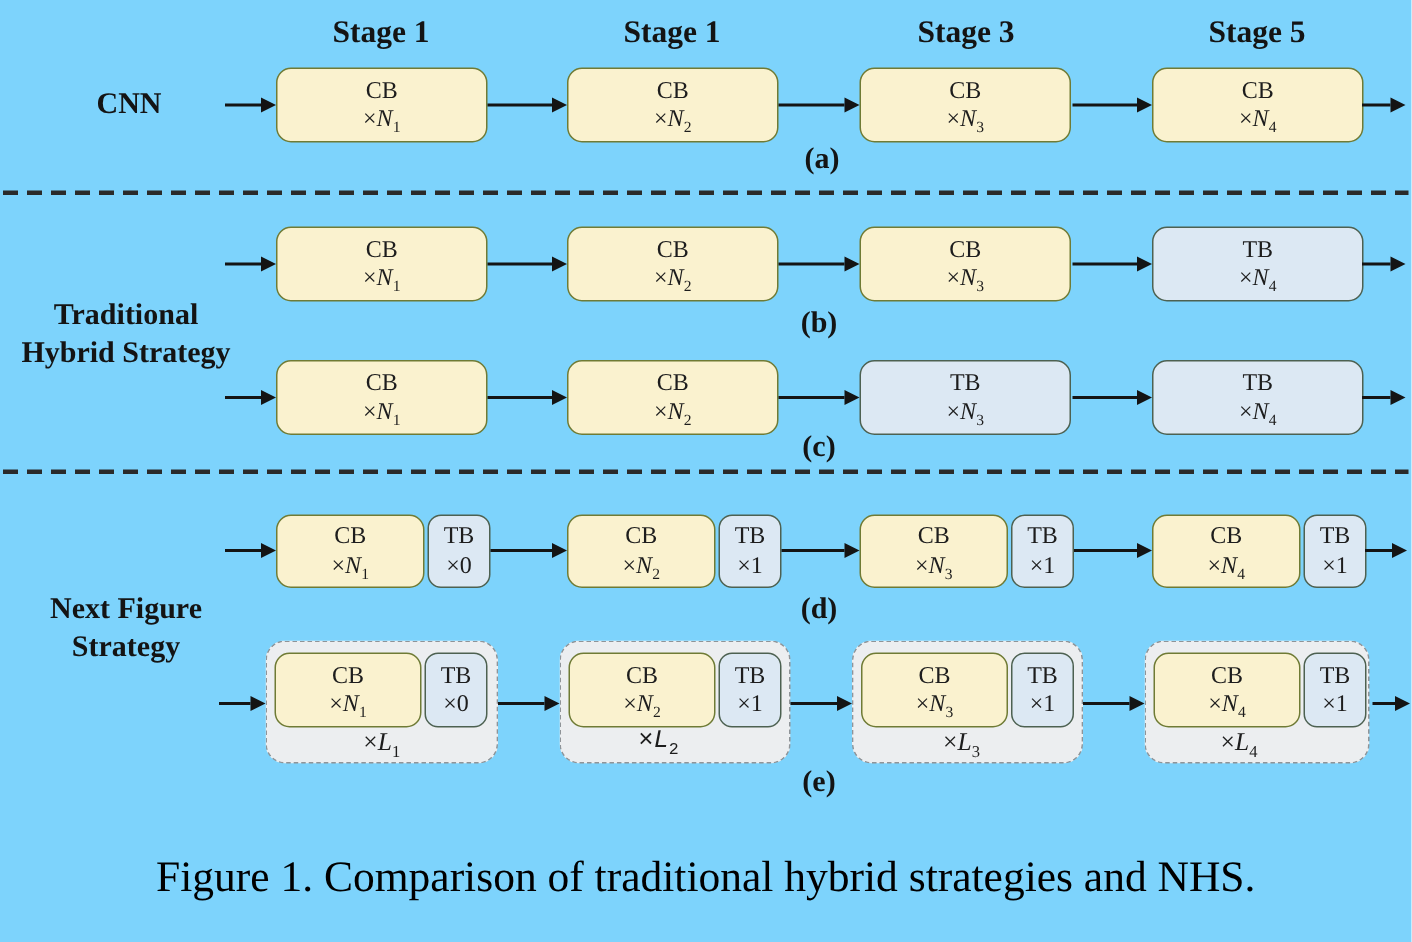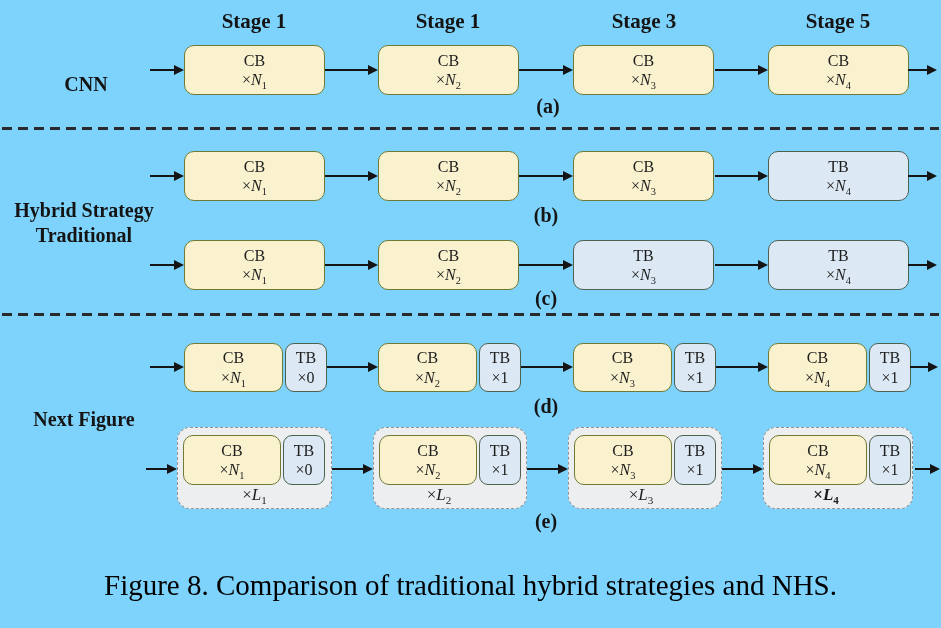--- a/index.html
+++ b/index.html
@@ -61,27 +61,28 @@
 </head>
 <body>
 
 <div id="canvas">
 
   <div class="stage-h" style="left:254px">Stage 1</div>
   <div class="stage-h" style="left:448px">Stage 1</div>
   <div class="stage-h" style="left:644px">Stage 3</div>
   <div class="stage-h" style="left:838px">Stage 5</div>
 
-  <div class="row-label" style="left:86px;top:84px">CNN</div>
+  <div class="row-label" style="left:86px;top:70px">CNN</div>
   <div class="row-label" style="left:84px;top:223px">
+    <div>Traditional</div>
     <div>Hybrid Strategy</div>
-    <div>Traditional</div>
   </div>
   <div class="row-label" style="left:84px;top:419px">
     <div>Next Figure</div>
+    <div>Strategy</div>
   </div>
 
   <div class="sep" style="top:127px"></div>
   <div class="sep" style="top:313px"></div>
 
   <div id="diagram">
       <div class="box conv" style="left: 184px; top: 45px; width: 141px; height: 50px; border-radius: 10px;">
         <div class="l1">CB</div>
         <div class="l2">×<i>N</i><sub>1</sub></div>
       </div>
@@ -193,48 +194,48 @@
       <div class="group-label" style="left: 177px; top: 485px; width: 155px;">×<i>L</i><sub>1</sub></div>
       <div class="group" style="left: 373px; top: 427px; width: 154px; height: 82px;"></div>
       <div class="box conv" style="left: 379px; top: 435px; width: 98px; height: 50px; border-radius: 10px;">
         <div class="l1">CB</div>
         <div class="l2">×<i>N</i><sub>2</sub></div>
       </div>
       <div class="box trans" style="left: 479px; top: 435px; width: 42px; height: 50px; border-radius: 9px;">
         <div class="l1">TB</div>
         <div class="l2">×1</div>
       </div>
-      <div class="group-label" style="left: 373px; top: 485px; width: 132px;">×<i>L</i><sub>2</sub></div>
+      <div class="group-label" style="left: 373px; top: 485px; width: 132px; font-family: Liberation Mono, monospace;">×<i>L</i><sub>2</sub></div>
       <div class="group" style="left: 568px; top: 427px; width: 154px; height: 82px;"></div>
       <div class="box conv" style="left: 574px; top: 435px; width: 98px; height: 50px; border-radius: 10px;">
         <div class="l1">CB</div>
         <div class="l2">×<i>N</i><sub>3</sub></div>
       </div>
       <div class="box trans" style="left: 674px; top: 435px; width: 42px; height: 50px; border-radius: 9px;">
         <div class="l1">TB</div>
         <div class="l2">×1</div>
       </div>
       <div class="group-label" style="left: 568px; top: 485px; width: 146px;">×<i>L</i><sub>3</sub></div>
       <div class="group" style="left: 763px; top: 427px; width: 150px; height: 82px;"></div>
       <div class="box conv" style="left: 769px; top: 435px; width: 98px; height: 50px; border-radius: 10px;">
         <div class="l1">CB</div>
         <div class="l2">×<i>N</i><sub>4</sub></div>
       </div>
       <div class="box trans" style="left: 869px; top: 435px; width: 42px; height: 50px; border-radius: 9px;">
         <div class="l1">TB</div>
         <div class="l2">×1</div>
       </div>
-      <div class="group-label" style="left: 763px; top: 485px; width: 126px; font-weight: bold;">×<i>L</i><sub>4</sub></div>
+      <div class="group-label" style="left: 763px; top: 485px; width: 126px;">×<i>L</i><sub>4</sub></div>
       <div class="arrow" style="left: 146px; top: 468px; width: 21px;"></div>
       <div class="arrow" style="left: 332px; top: 468px; width: 31px;"></div>
       <div class="arrow" style="left: 527px; top: 468px; width: 31px;"></div>
       <div class="arrow" style="left: 722px; top: 468px; width: 31px;"></div>
       <div class="arrow" style="left: 915px; top: 468px; width: 15px;"></div>
     </div>
 
   <div class="panel-label" style="left:548px;top:95px">(a)</div>
   <div class="panel-label" style="left:546px;top:204px">(b)</div>
   <div class="panel-label" style="left:546px;top:287px">(c)</div>
   <div class="panel-label" style="left:546px;top:395px">(d)</div>
   <div class="panel-label" style="left:546px;top:510px">(e)</div>
 
-  <div id="caption">Figure 8. Comparison of traditional hybrid strategies and NHS.</div>
+  <div id="caption">Figure 1. Comparison of traditional hybrid strategies and NHS.</div>
 </div>
 
 </body></html>

